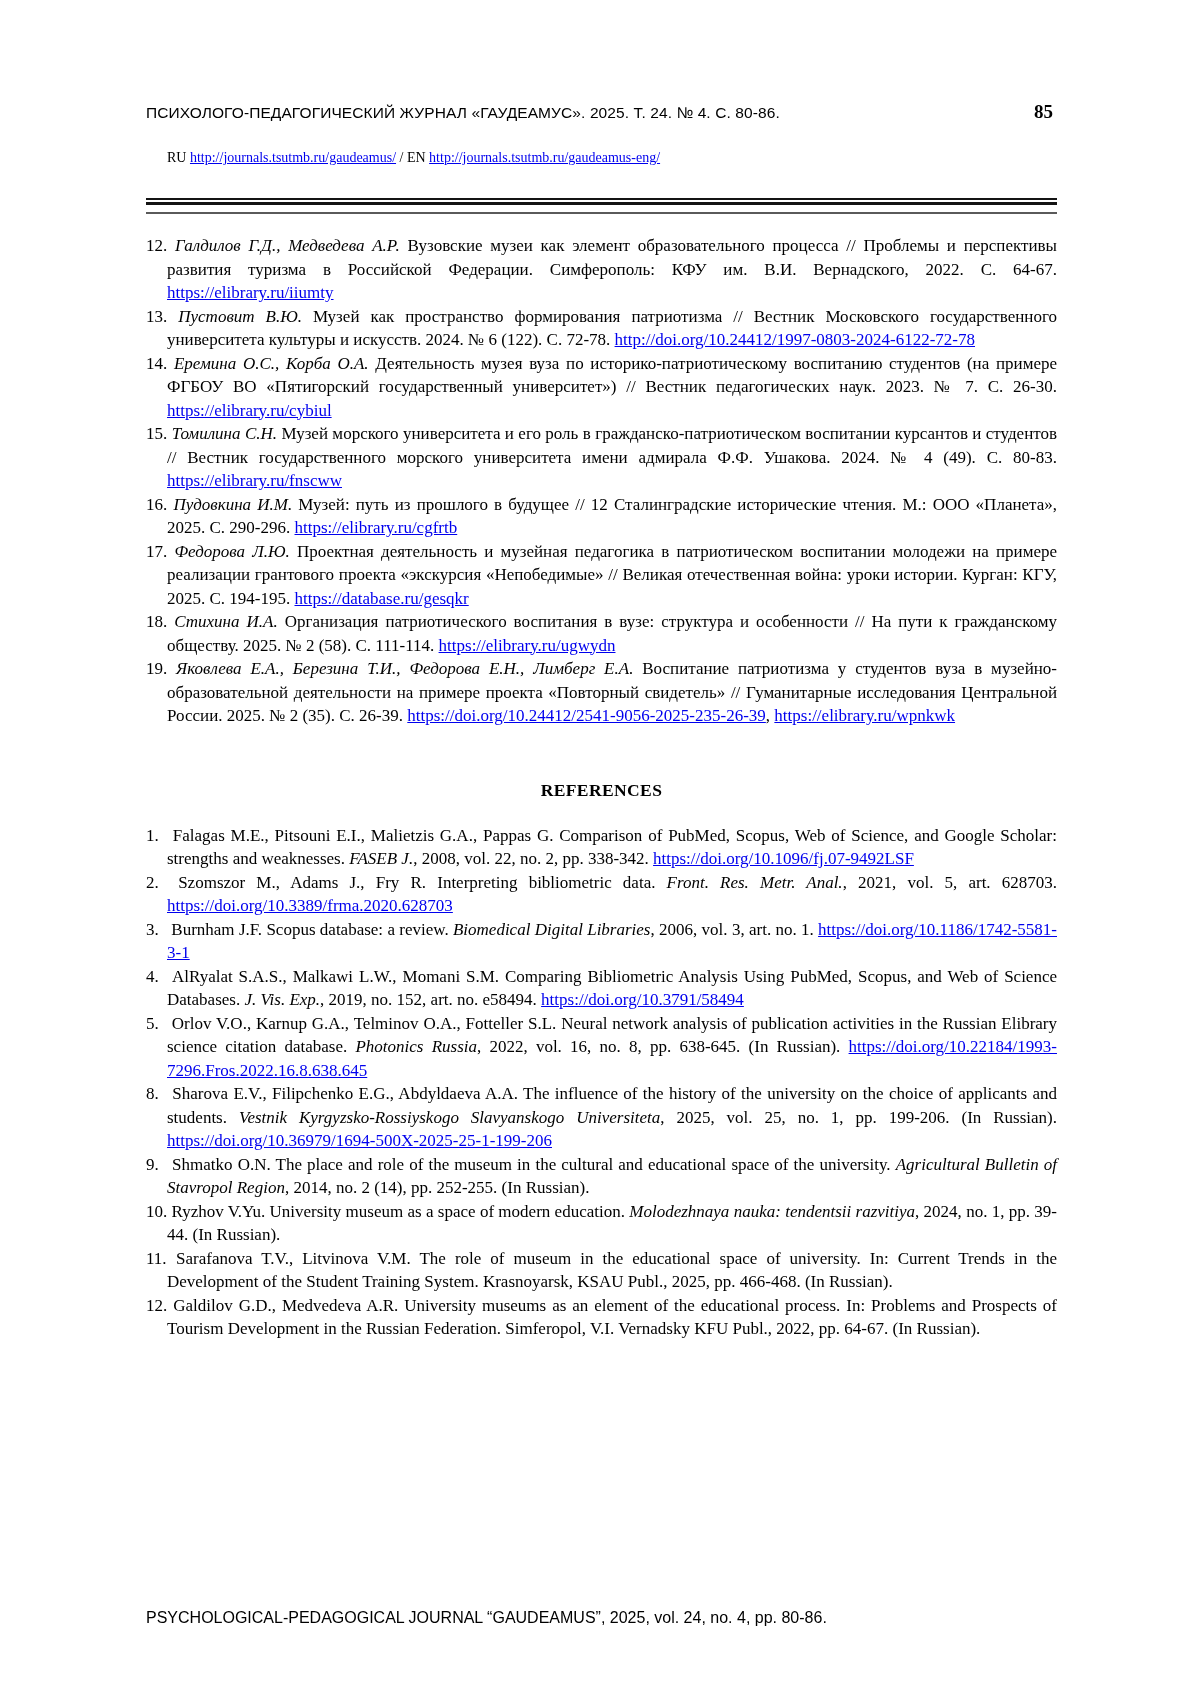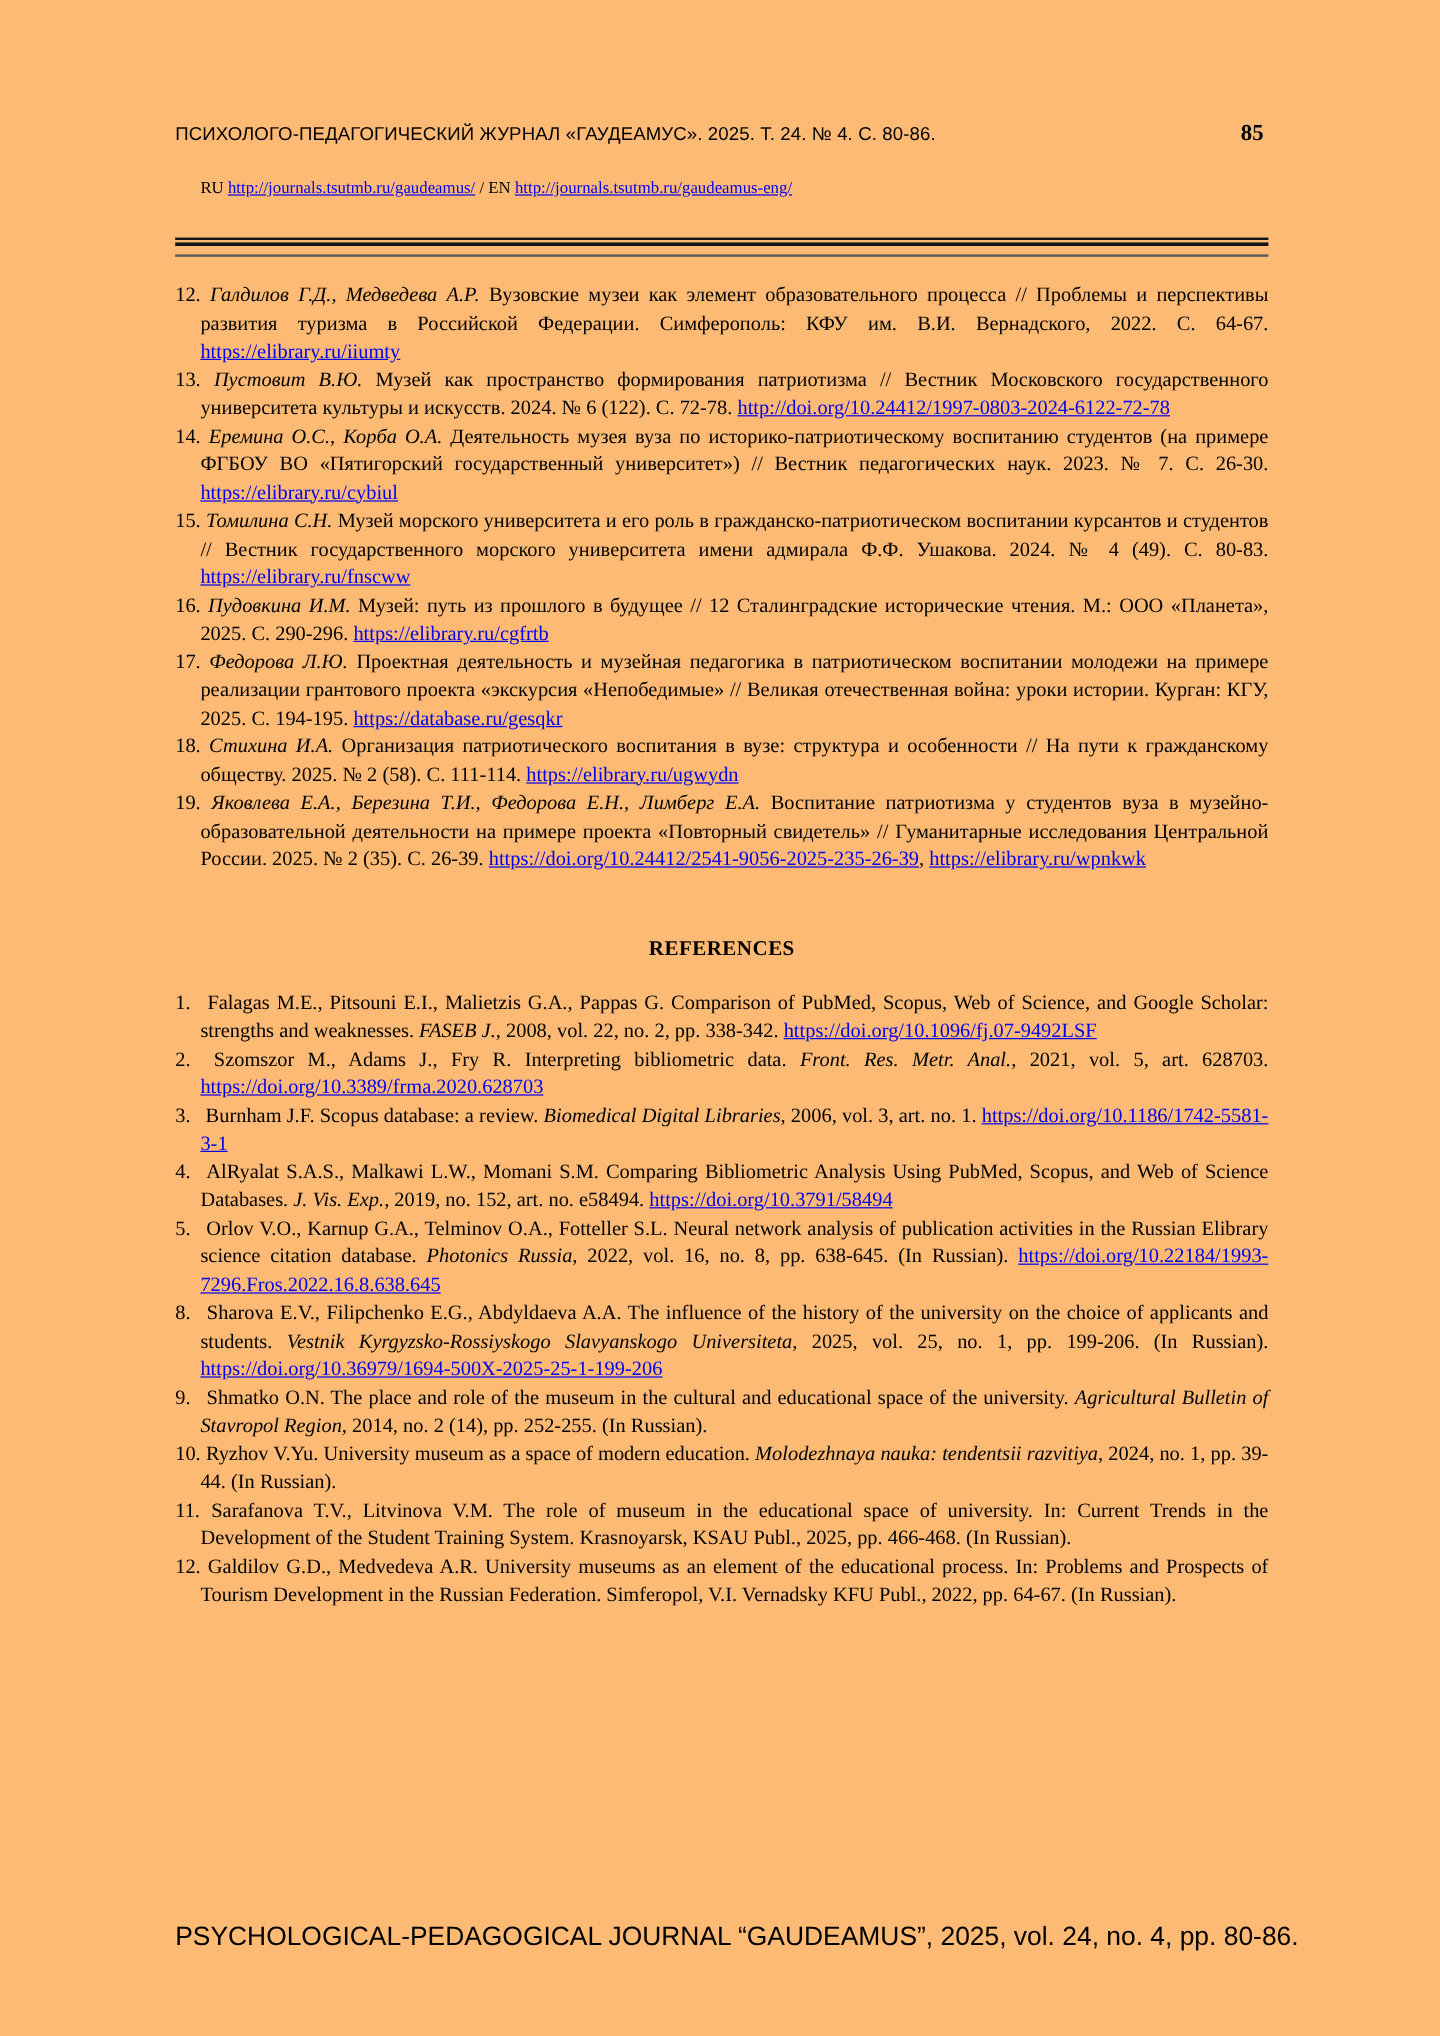--- a/index.html
+++ b/index.html
@@ -1,20 +1,20 @@
 <!DOCTYPE html>
 <html><head>
 <meta charset="utf-8">
 <style>
   html, body { margin:0; padding:0; background:#e8e8e8; }
   .page {
     position:relative;
     width:1200px; height:1697px;
     margin:0 auto;
-    background:#fdba74;
+    background:#ffffff;
     color:#000;
     font-family:"Liberation Serif", serif;
     box-sizing:border-box;
     padding:102px 143px 0 146px;
     overflow:hidden;
   }
   
   .header-row {
     display:flex; justify-content:space-between; align-items:baseline;
     font-family:"Liberation Sans", sans-serif;
@@ -51,21 +51,21 @@
     text-align:center;
     font-size:17.5px; font-weight:bold;
     letter-spacing:0.4px;
     margin:52px 0 23px 0;
     font-family:"Liberation Serif", serif;
   }
   
   .page-footer {
     position:absolute; left:146px; bottom:70px;
     font-family:"Liberation Sans", sans-serif;
-    font-size:22px; color:#000;
+    font-size:16px; color:#000;
   }
 </style>
 </head>
 <body>
 
 <div class="page">
 
   <header>
     <div class="header-row">
       <div class="journal-line">ПСИХОЛОГО-ПЕДАГОГИЧЕСКИЙ ЖУРНАЛ «ГАУДЕАМУС». 2025. Т. 24. № 4. С. 80-86.</div>

